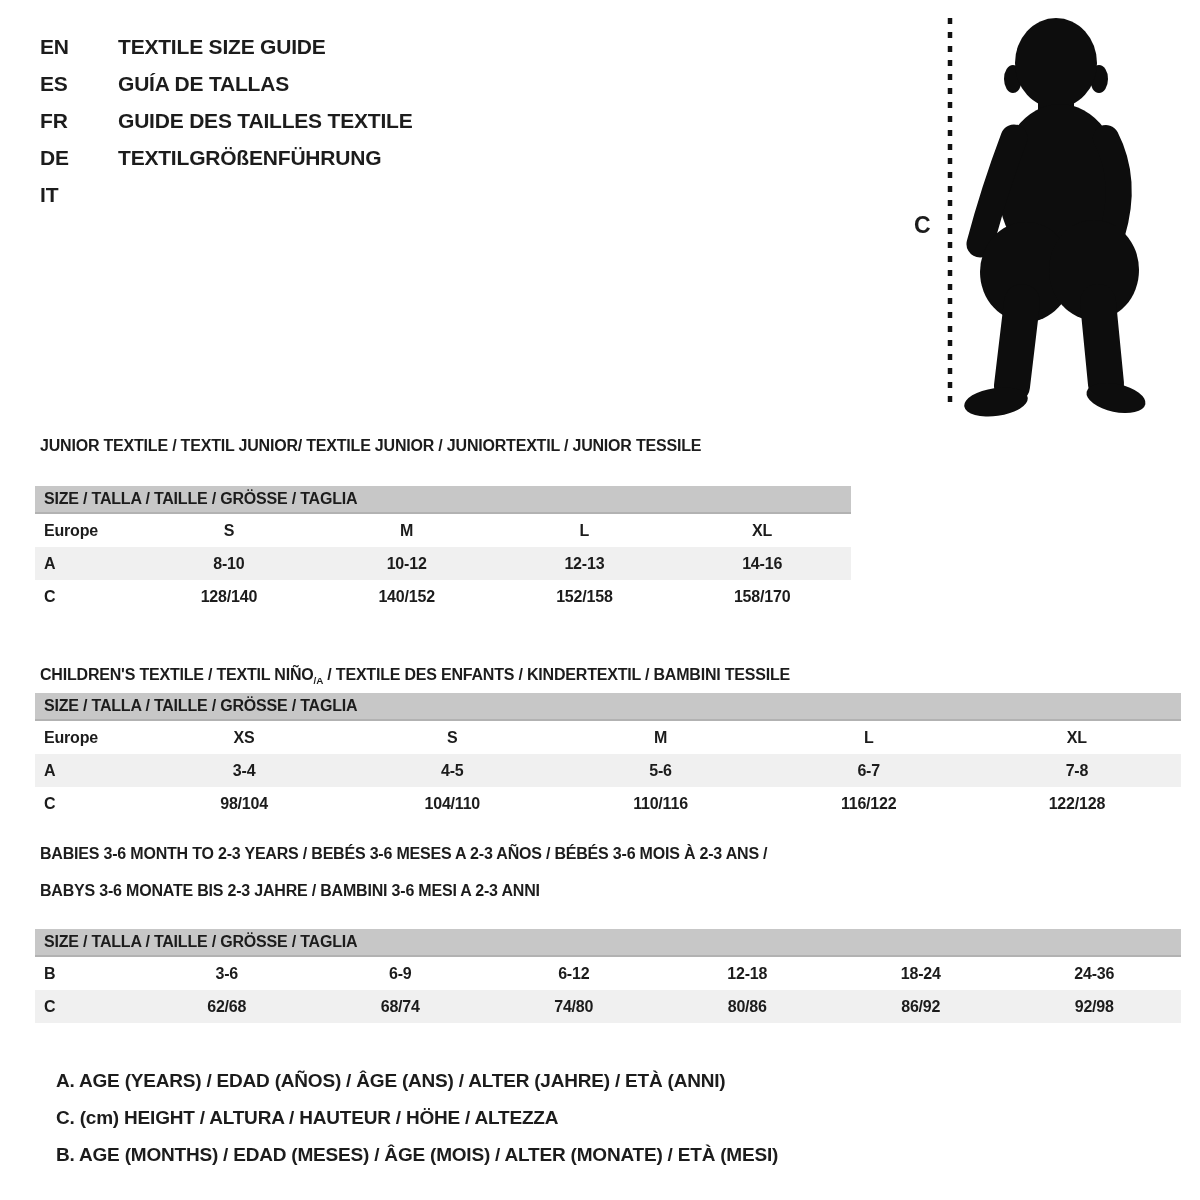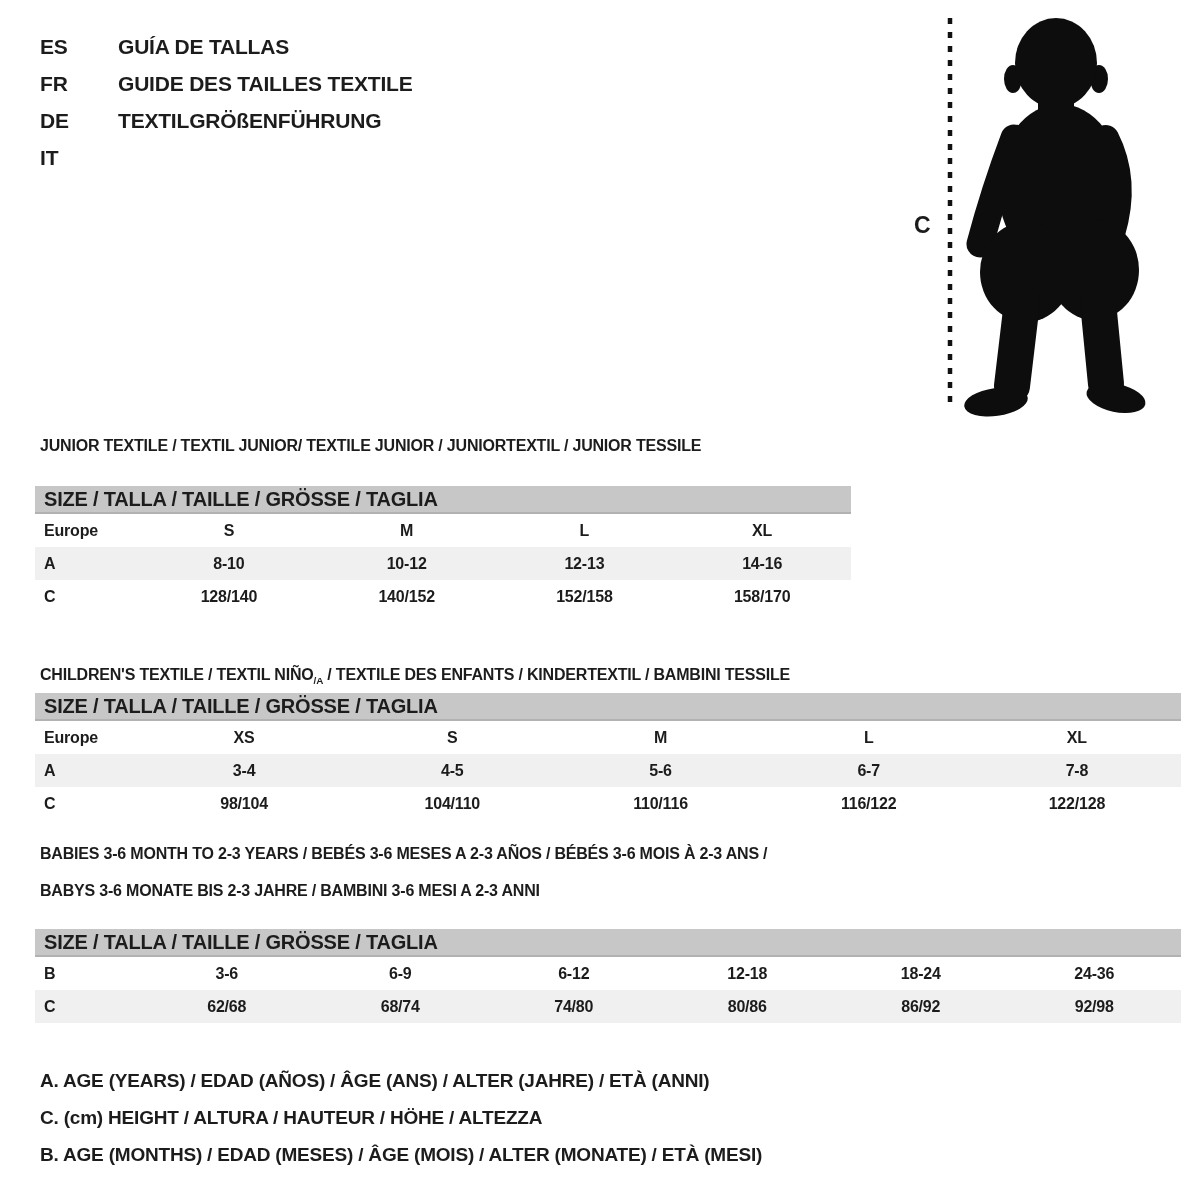--- a/index.html
+++ b/index.html
@@ -45,38 +45,42 @@
   #sec-children .size-table { top: 693px; width: 1146px; }
   #sec-babies   .size-table { top: 929px; width: 1146px; }
 
   .tbl-header {
     height: 28px;
     background: var(--header-bg);
     border-bottom: 2px solid var(--header-edge);
     display: flex;
     align-items: center;
     padding-left: 9px;
-    font-size: 20px;
+    font-size: 16px;
     white-space: nowrap;
   }
   .tbl-row { display: grid; height: 33px; align-items: center; font-size: 16px; }
   .tbl-row.shaded { background: var(--alt-bg); }
   .cell-label { padding-left: 9px; }
   .cell-val { text-align: center; }
 
   
   #legend { position: absolute; left: 40px; top: 1062px; font-size: 19px; line-height: 37px; }
-  .legend-line { white-space: nowrap; }
+  .legend-line { white-space: nowrap; margin-left: 16px; }
 </style>
 </head>
 <body>
 
 <div id="canvas">
 
   <div id="lang-block">
+      <div class="lang-row">
+        <span class="lang-code">EN</span>
+        <span class="lang-label">TEXTILE SIZE GUIDE</span>
+      </div>
       <div class="lang-row">
         <span class="lang-code">ES</span>
         <span class="lang-label">GUÍA DE TALLAS</span>
       </div>
       <div class="lang-row">
         <span class="lang-code">FR</span>
         <span class="lang-label">GUIDE DES TAILLES TEXTILE</span>
       </div>
       <div class="lang-row">
         <span class="lang-code">DE</span>

